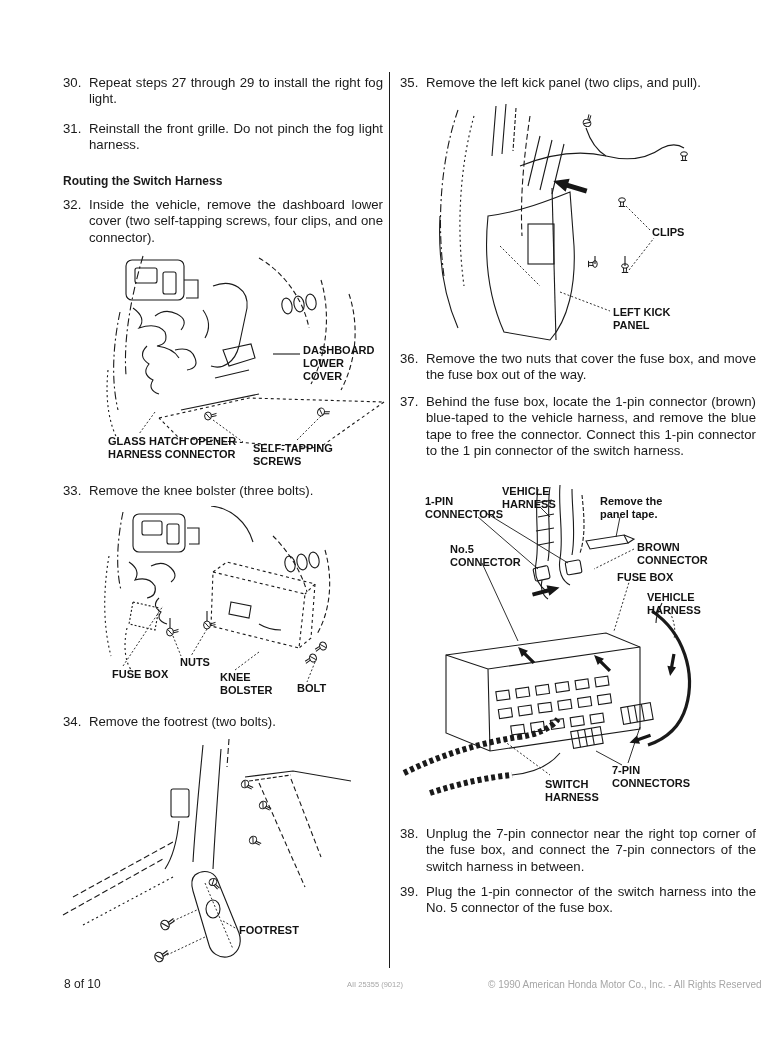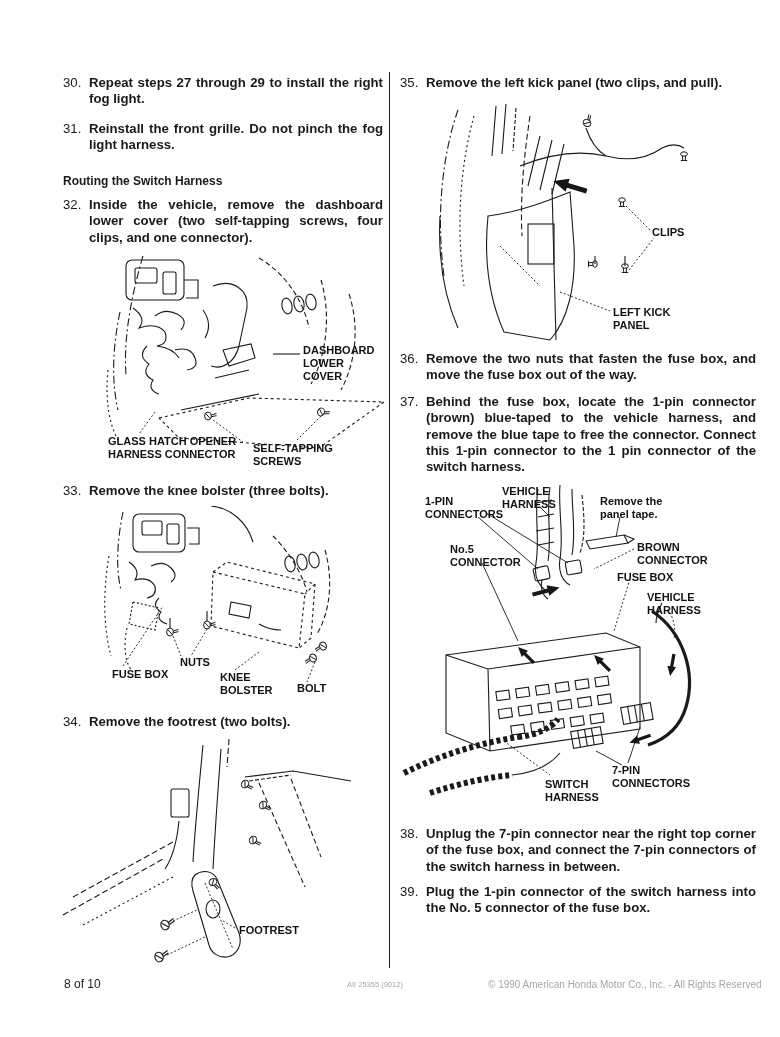--- a/index.html
+++ b/index.html
@@ -1,21 +1,21 @@
 <!DOCTYPE html>
 <html><head>
 <meta charset="utf-8">
 <style>
   html,body{margin:0;padding:0;background:#e8e8e8;}
   .page{position:relative;width:780px;height:1037px;background:#fff;overflow:hidden;
         font-family:"Liberation Sans",sans-serif;color:#1a1a1a;}
   .divider{position:absolute;left:389px;top:72px;width:1px;height:896px;background:#1c1c1c;}
   .step{position:absolute;display:flex;font-size:13.2px;line-height:1.24;}
   .step-num{width:26px;flex-shrink:0;}
-  .step-text{flex:1;text-align:justify;font-weight:bold;}
+  .step-text{flex:1;text-align:justify;}
   .heading{position:absolute;font-size:12px;font-weight:bold;}
   .fig{position:absolute;}
   .fig svg{position:absolute;left:0;top:0;}
   .flabel{position:absolute;font-size:11px;font-weight:bold;line-height:1.16;
           white-space:pre-line;color:#121212;}
   .footer-page{position:absolute;left:64px;top:977px;font-size:12px;color:#222;}
   .footer-doc{position:absolute;left:347px;top:980px;font-size:7.5px;color:#a6a6a6;}
   .footer-copy{position:absolute;left:488px;top:979px;font-size:10px;color:#a6a6a6;}
   .ink{stroke:#1a1a1a;fill:none;stroke-width:1.1;}
 </style>
@@ -221,21 +221,21 @@
       <use href="#sym-clip" transform="translate(225,170)"></use>
       <use href="#sym-clip" transform="translate(195,168) rotate(90)"></use>
     </svg>
     <div class="flabel" style="left:252px;top:130px">CLIPS</div>
     <div class="flabel" style="left:213px;top:210px">LEFT KICK
 PANEL</div>
   </div>
 
   <div class="step" style="left:400px;top:351px;width:356px">
     <span class="step-num">36.</span>
-    <span class="step-text">Remove the two nuts that fasten the fuse box, and move the fuse box out of the way.</span>
+    <span class="step-text">Remove the two nuts that cover the fuse box, and move the fuse box out of the way.</span>
   </div>
   <div class="step" style="left:400px;top:394px;width:356px">
     <span class="step-num">37.</span>
     <span class="step-text">Behind the fuse box, locate the 1-pin connector (brown) blue-taped to the vehicle harness, and remove the blue tape to free the connector. Connect this 1-pin connector to the 1 pin connector of the switch harness.</span>
   </div>
 
   <div class="fig" style="left:400px;top:483px;width:360px;height:334px">
     <svg width="360" height="334" viewBox="0 0 360 334">
       <g class="ink">
         <path d="M138,6 C134,30 140,56 136,80 C134,92 138,102 146,108"></path>

